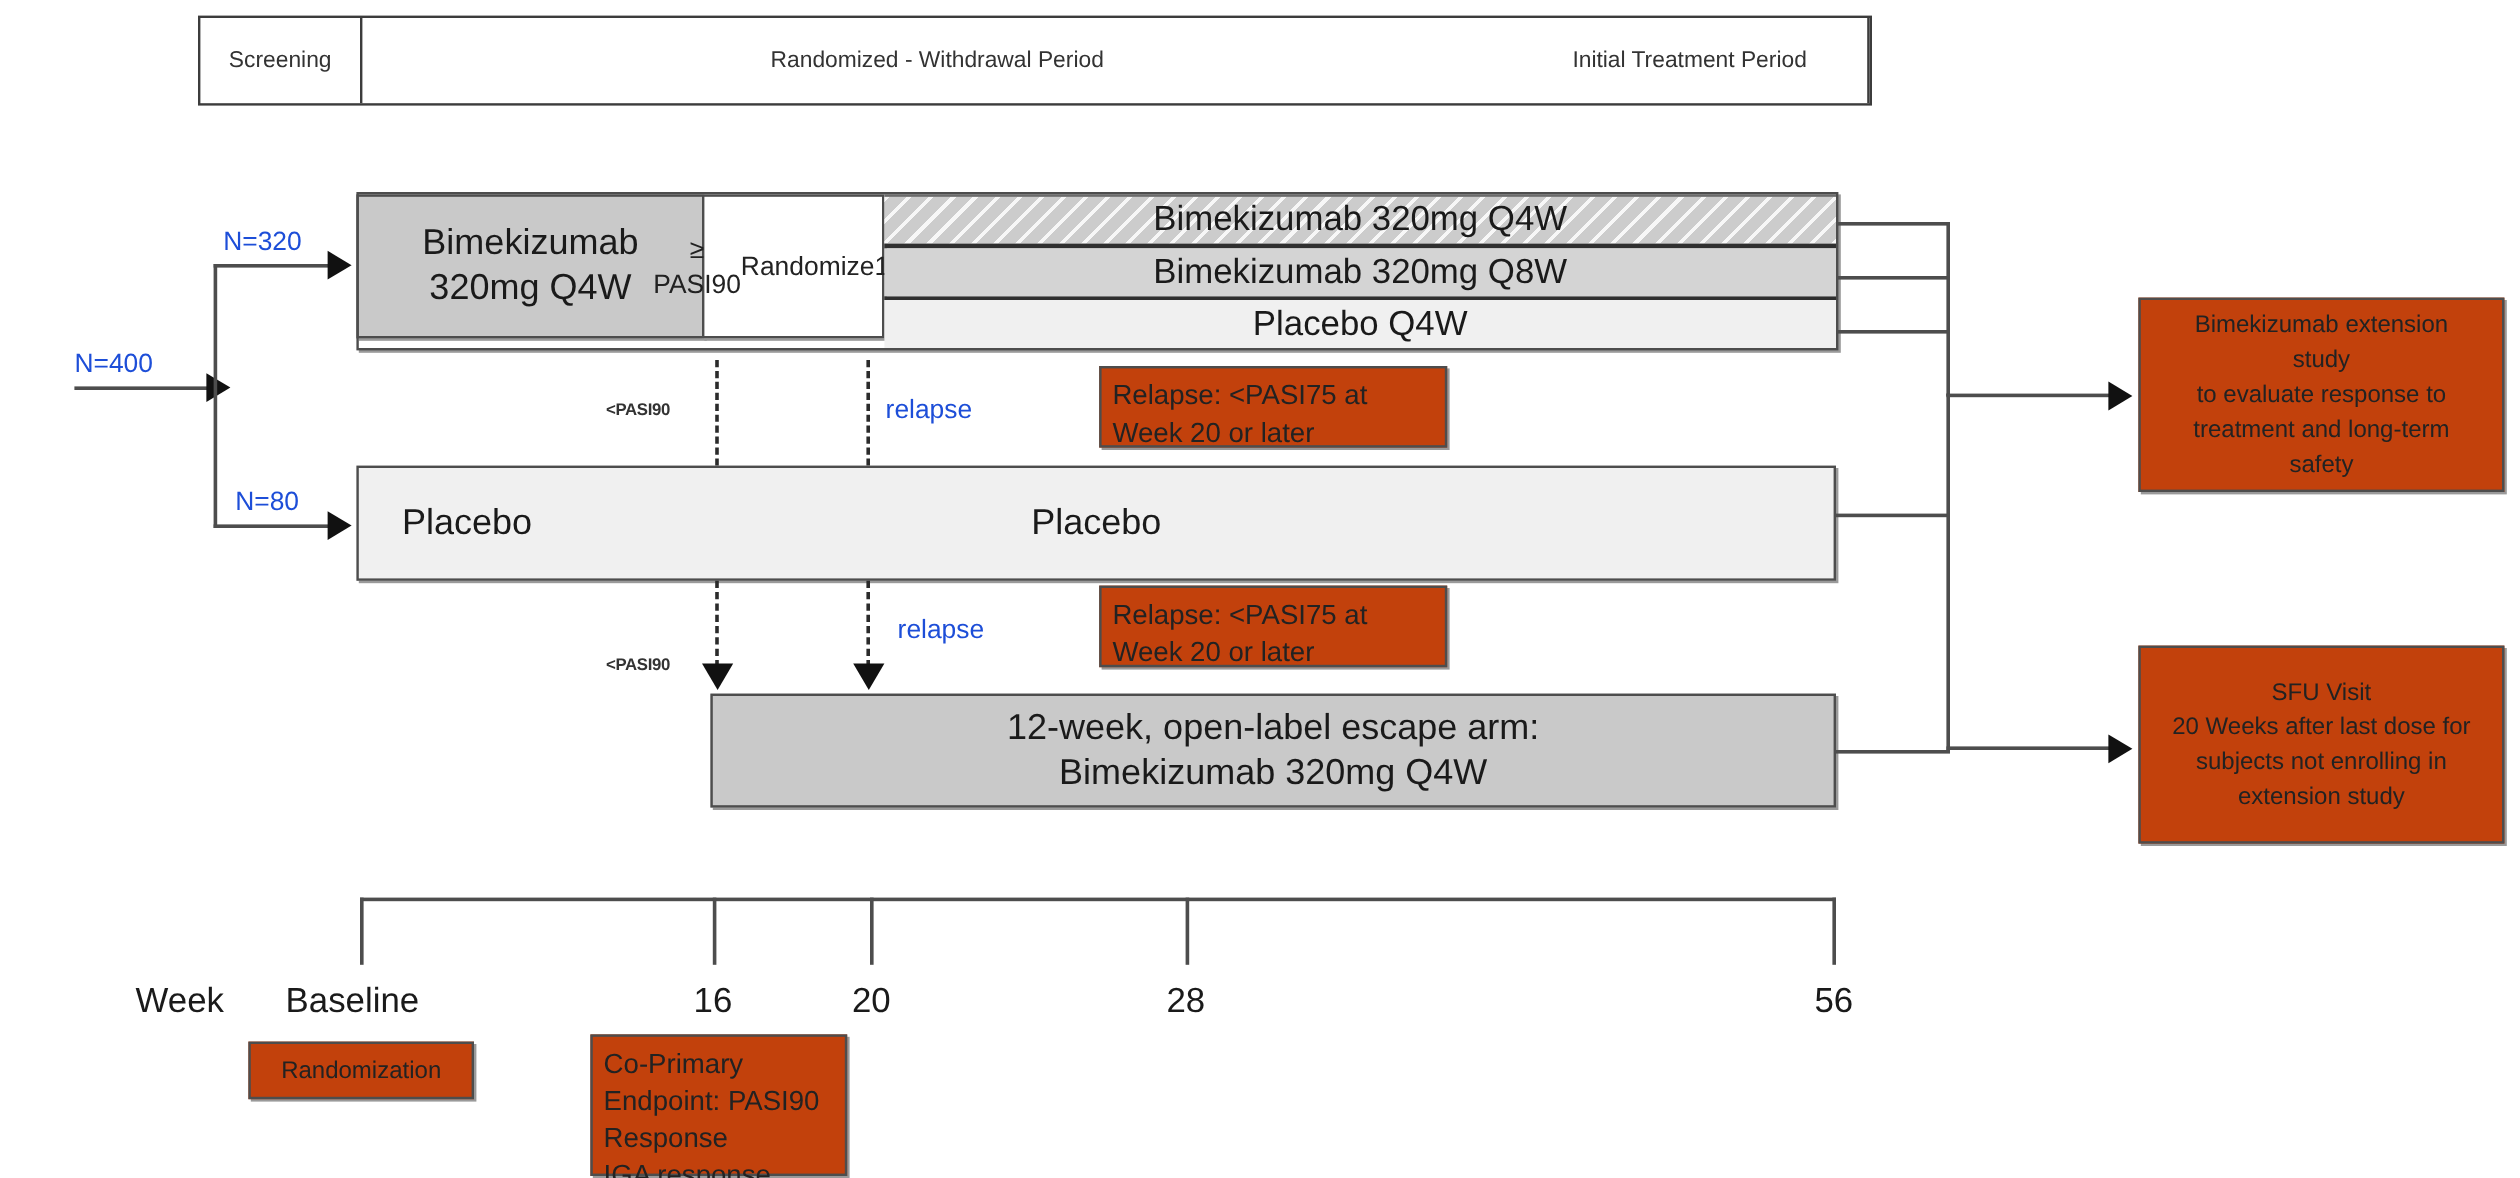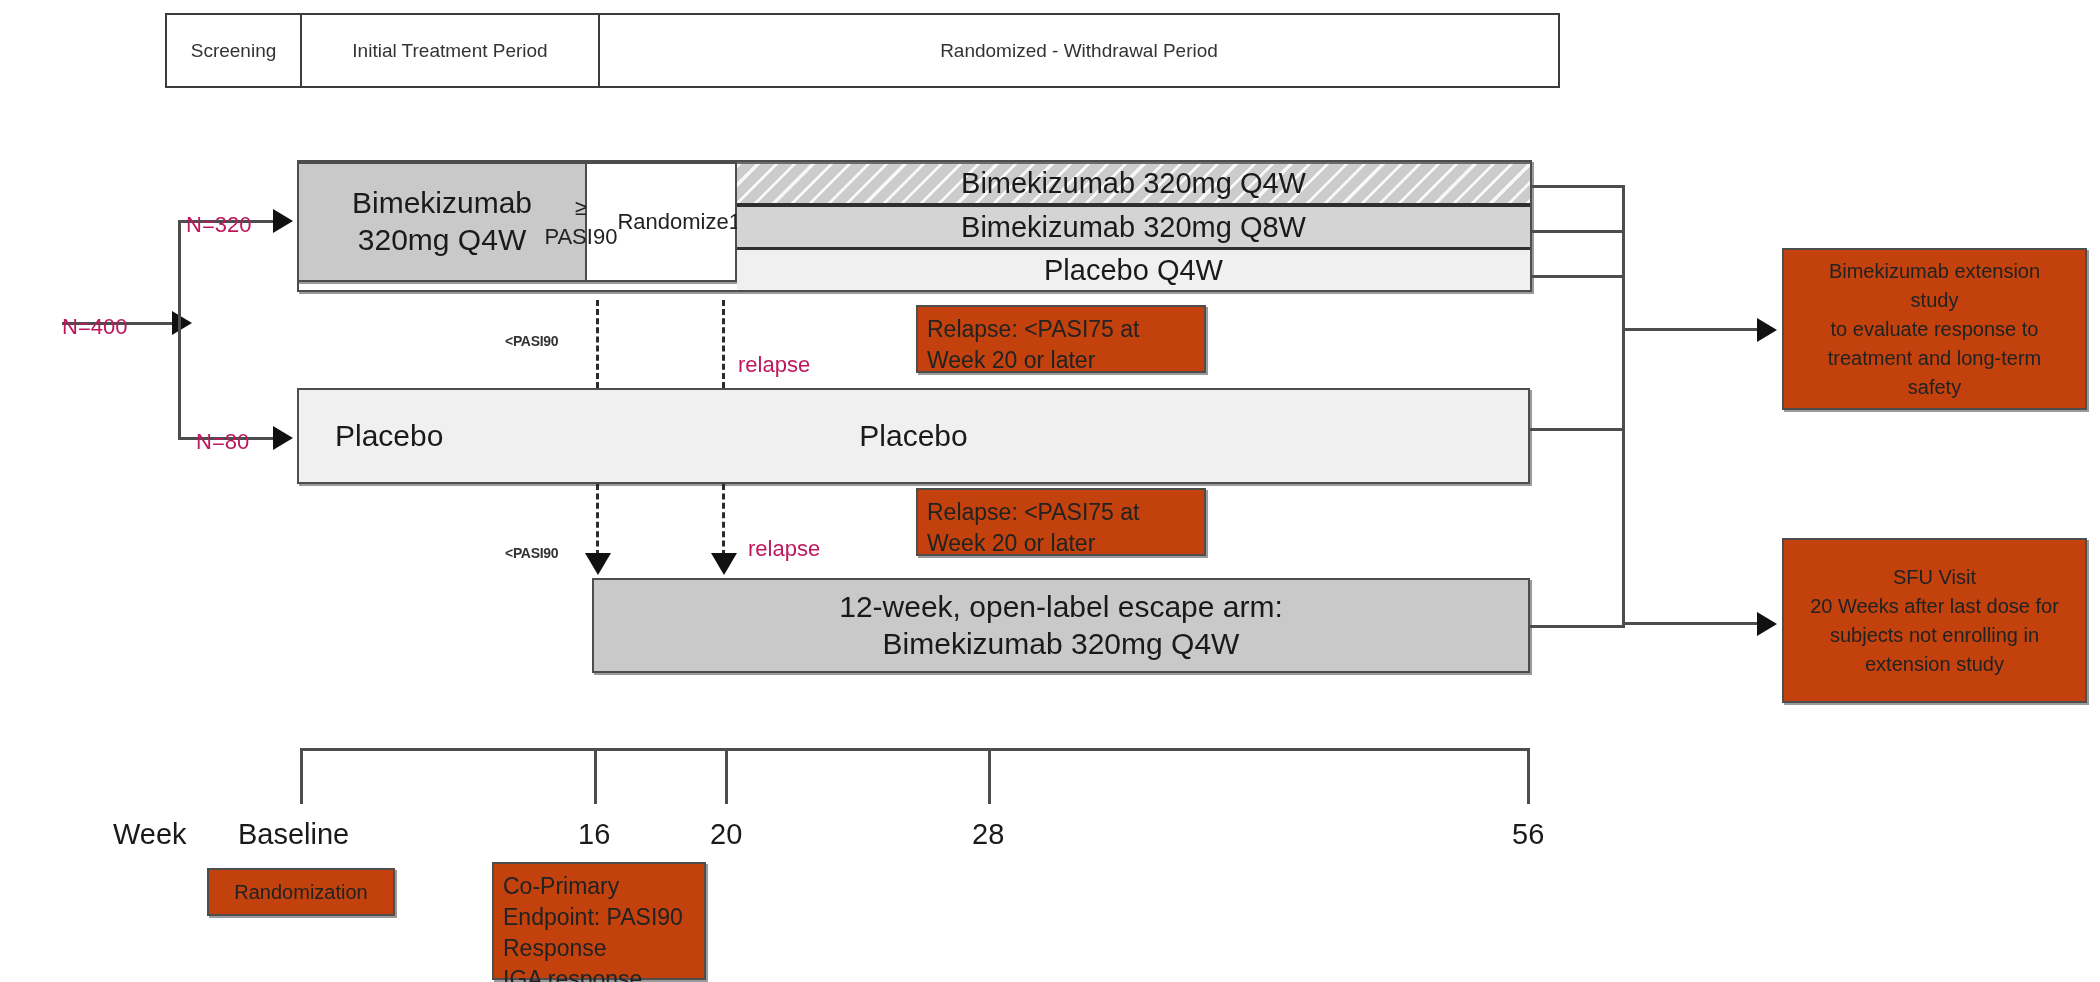--- a/index.html
+++ b/index.html
@@ -30,21 +30,21 @@
     background-color:#cccccc;
     background-image:repeating-linear-gradient(-45deg,
        rgba(255,255,255,.85) 0 3px, rgba(255,255,255,0) 3px 13px);
   }
 
   .note{font-size:23px;line-height:1.35;color:#222;text-align:left;
         justify-content:space-between;padding:7px 9px;align-items:flex-start;}
   .note-c{font-size:20px;line-height:1.45;color:#222;text-align:center;
         padding:8px 12px;flex-direction:column;}
 
-  .lbl{position:absolute;font-size:22px;color:#be185d;white-space:nowrap;margin-top:24px;}
+  .lbl{position:absolute;font-size:22px;color:#1d4ed8;white-space:nowrap;}
   .lbl-sm{position:absolute;font-size:14px;color:#333;white-space:nowrap;letter-spacing:-.3px;font-weight:bold;}
   .lbl-wk{position:absolute;font-size:29px;color:#1a1a1a;white-space:nowrap;}
 
   .ln{position:absolute;background:#4d4d4d;}
   .ln-h{height:3px;}
   .ln-v{width:3px;}
 
   .dash-v{position:absolute;width:0;border-left:3px dashed #2b2b2b;}
 
   .arrow-r{position:absolute;width:0;height:0;
@@ -59,25 +59,25 @@
 </style>
 </head>
 <body>
 
 <div id="stage">
 
   <div class="box" style="left:165px;top:13px;width:1395px;height:75px;border-color:#3c3c3c;background:#fff;padding:0;">
     <div class="phase-cell" style="width:133px;height:100%;">
       <span>Screening</span>
     </div>
+    <div class="phase-cell last" style="flex:1;height:100%;">
+      <span>Randomized - Withdrawal Period</span>
+    </div>
     <div class="phase-cell" style="width:296px;height:100%;">
       <span>Initial Treatment Period</span>
-    </div>
-    <div class="phase-cell last" style="flex:1;height:100%;">
-      <span>Randomized - Withdrawal Period</span>
     </div>
   </div>
 
   <div class="ln ln-h" style="left:62px;top:322px;width:116px;"></div>
   <div class="arrow-r" style="left:172px;top:311px;"></div>
   <span class="lbl" style="left:62px;top:290px;">N=400</span>
 
   <div class="ln ln-v" style="left:178px;top:220px;height:220px;"></div>
 
   <div class="ln ln-h" style="left:178px;top:220px;width:100px;"></div>

